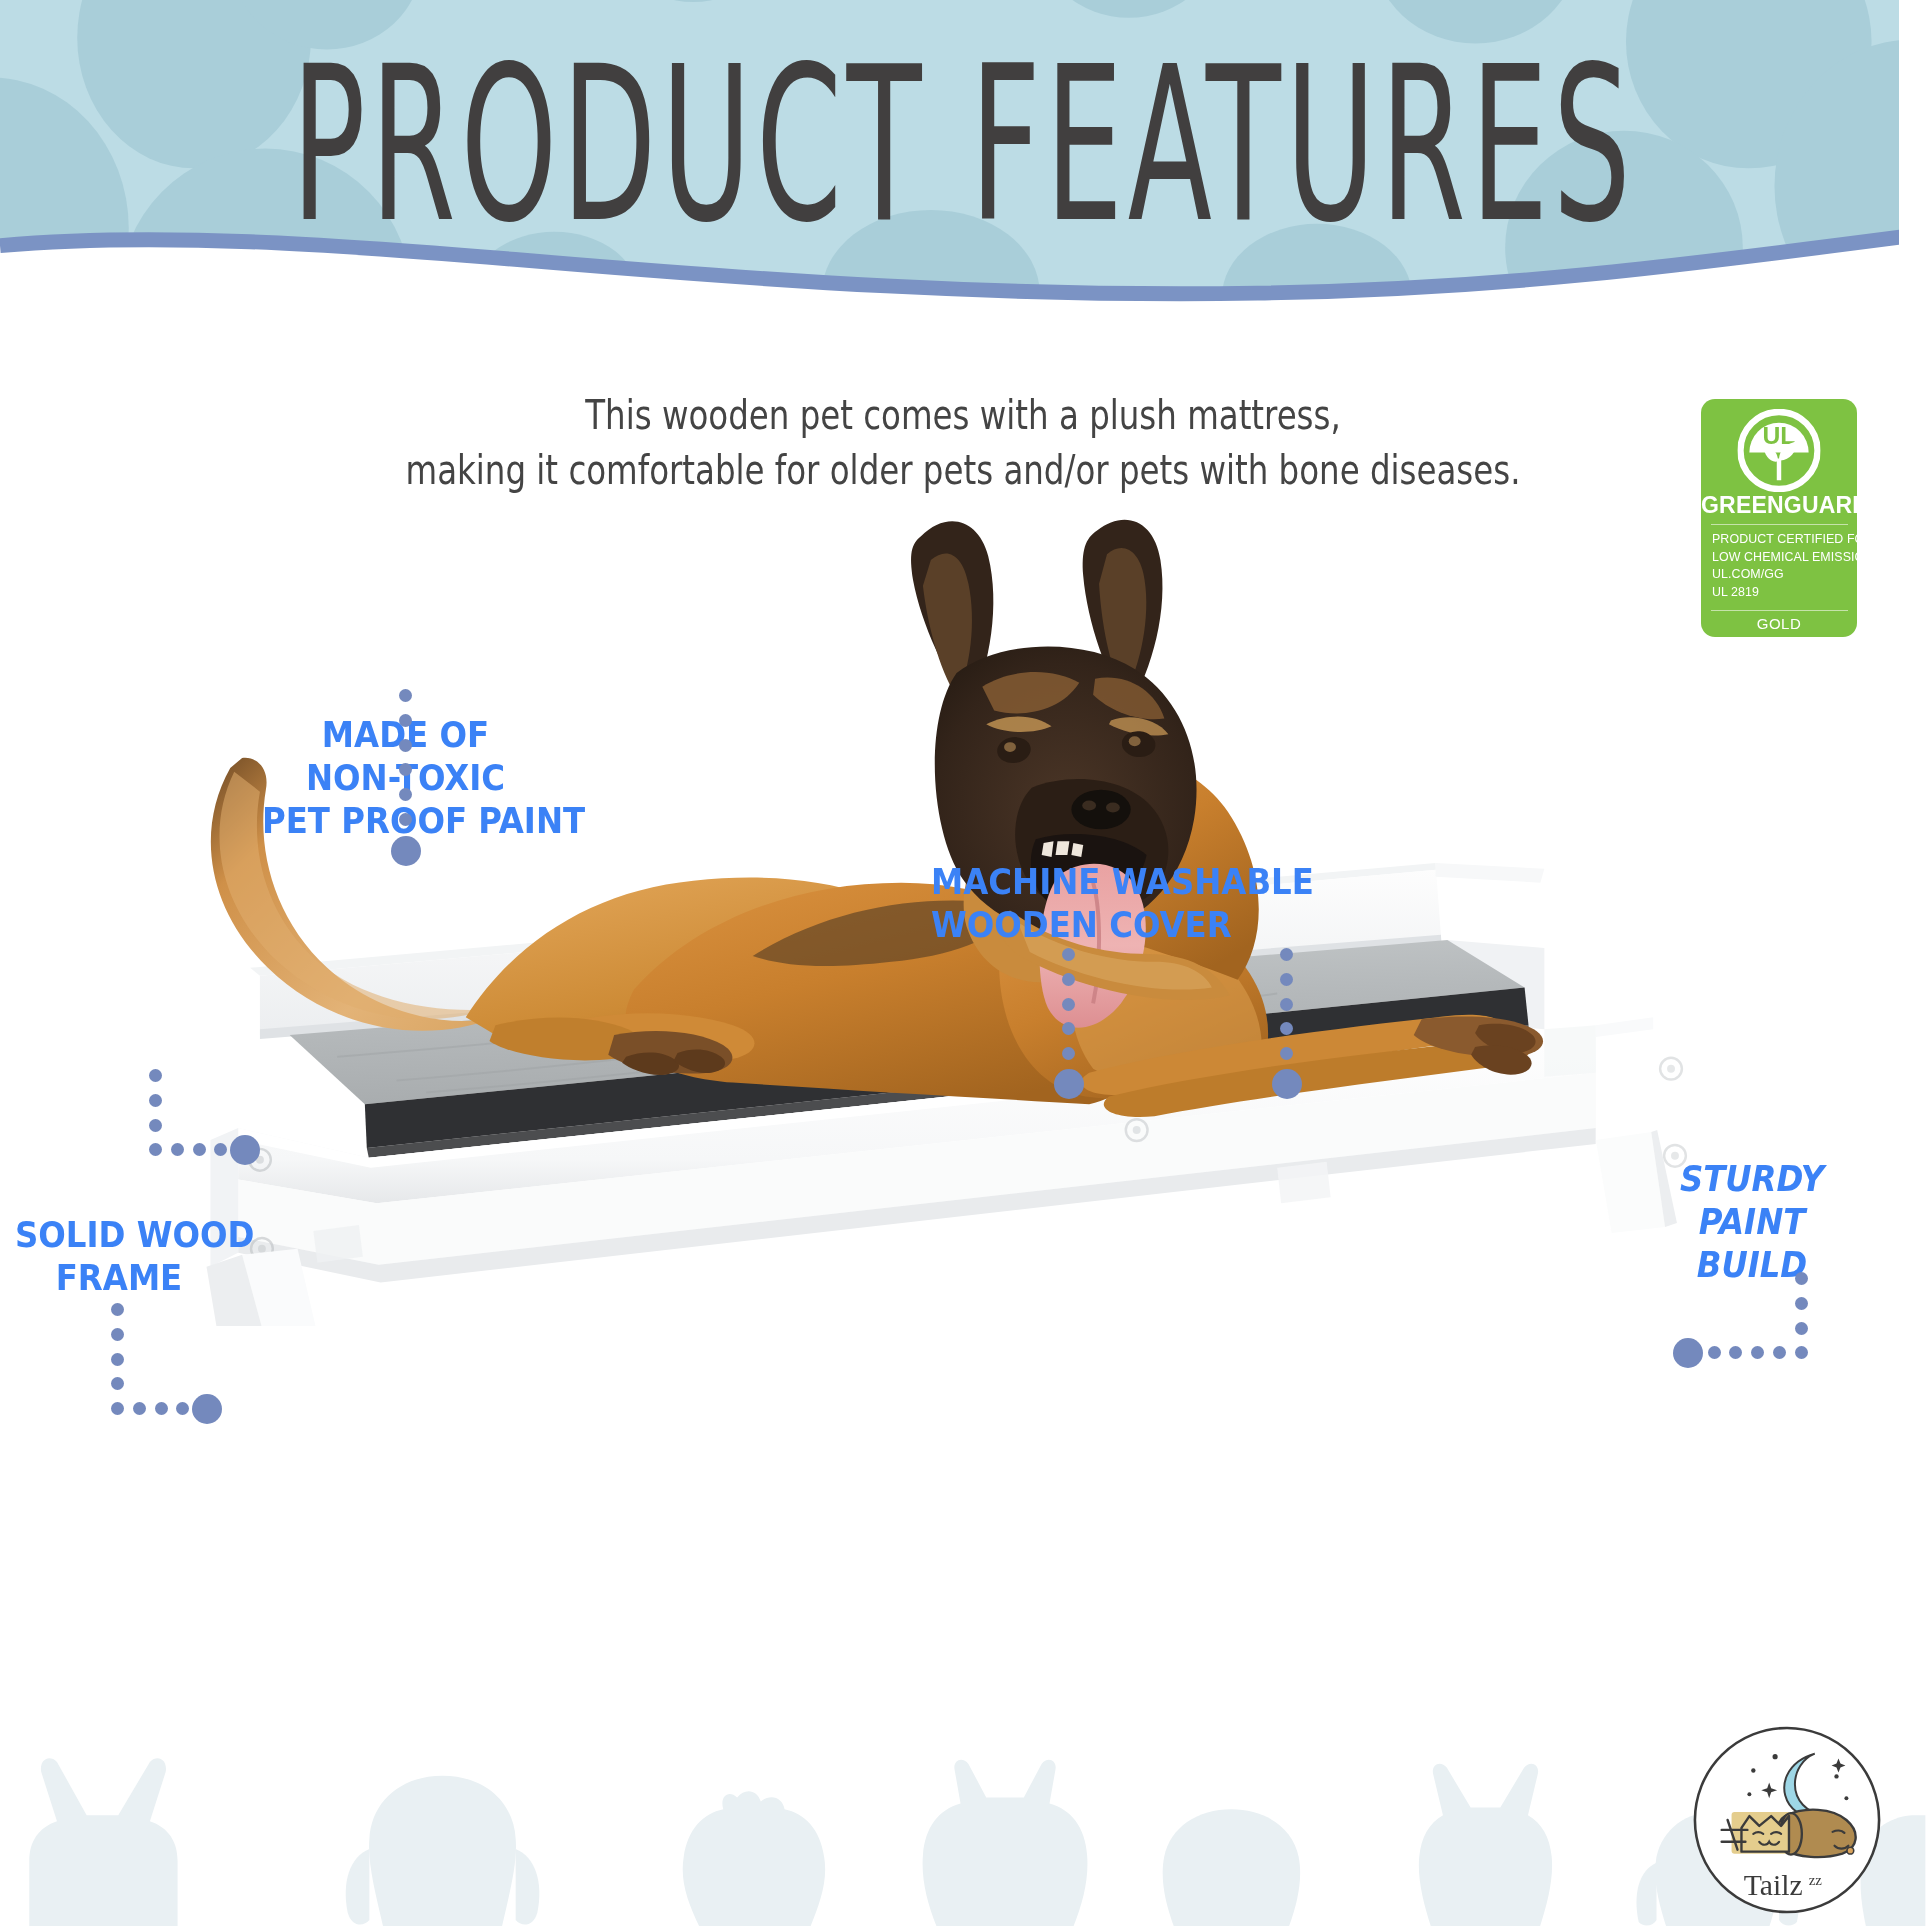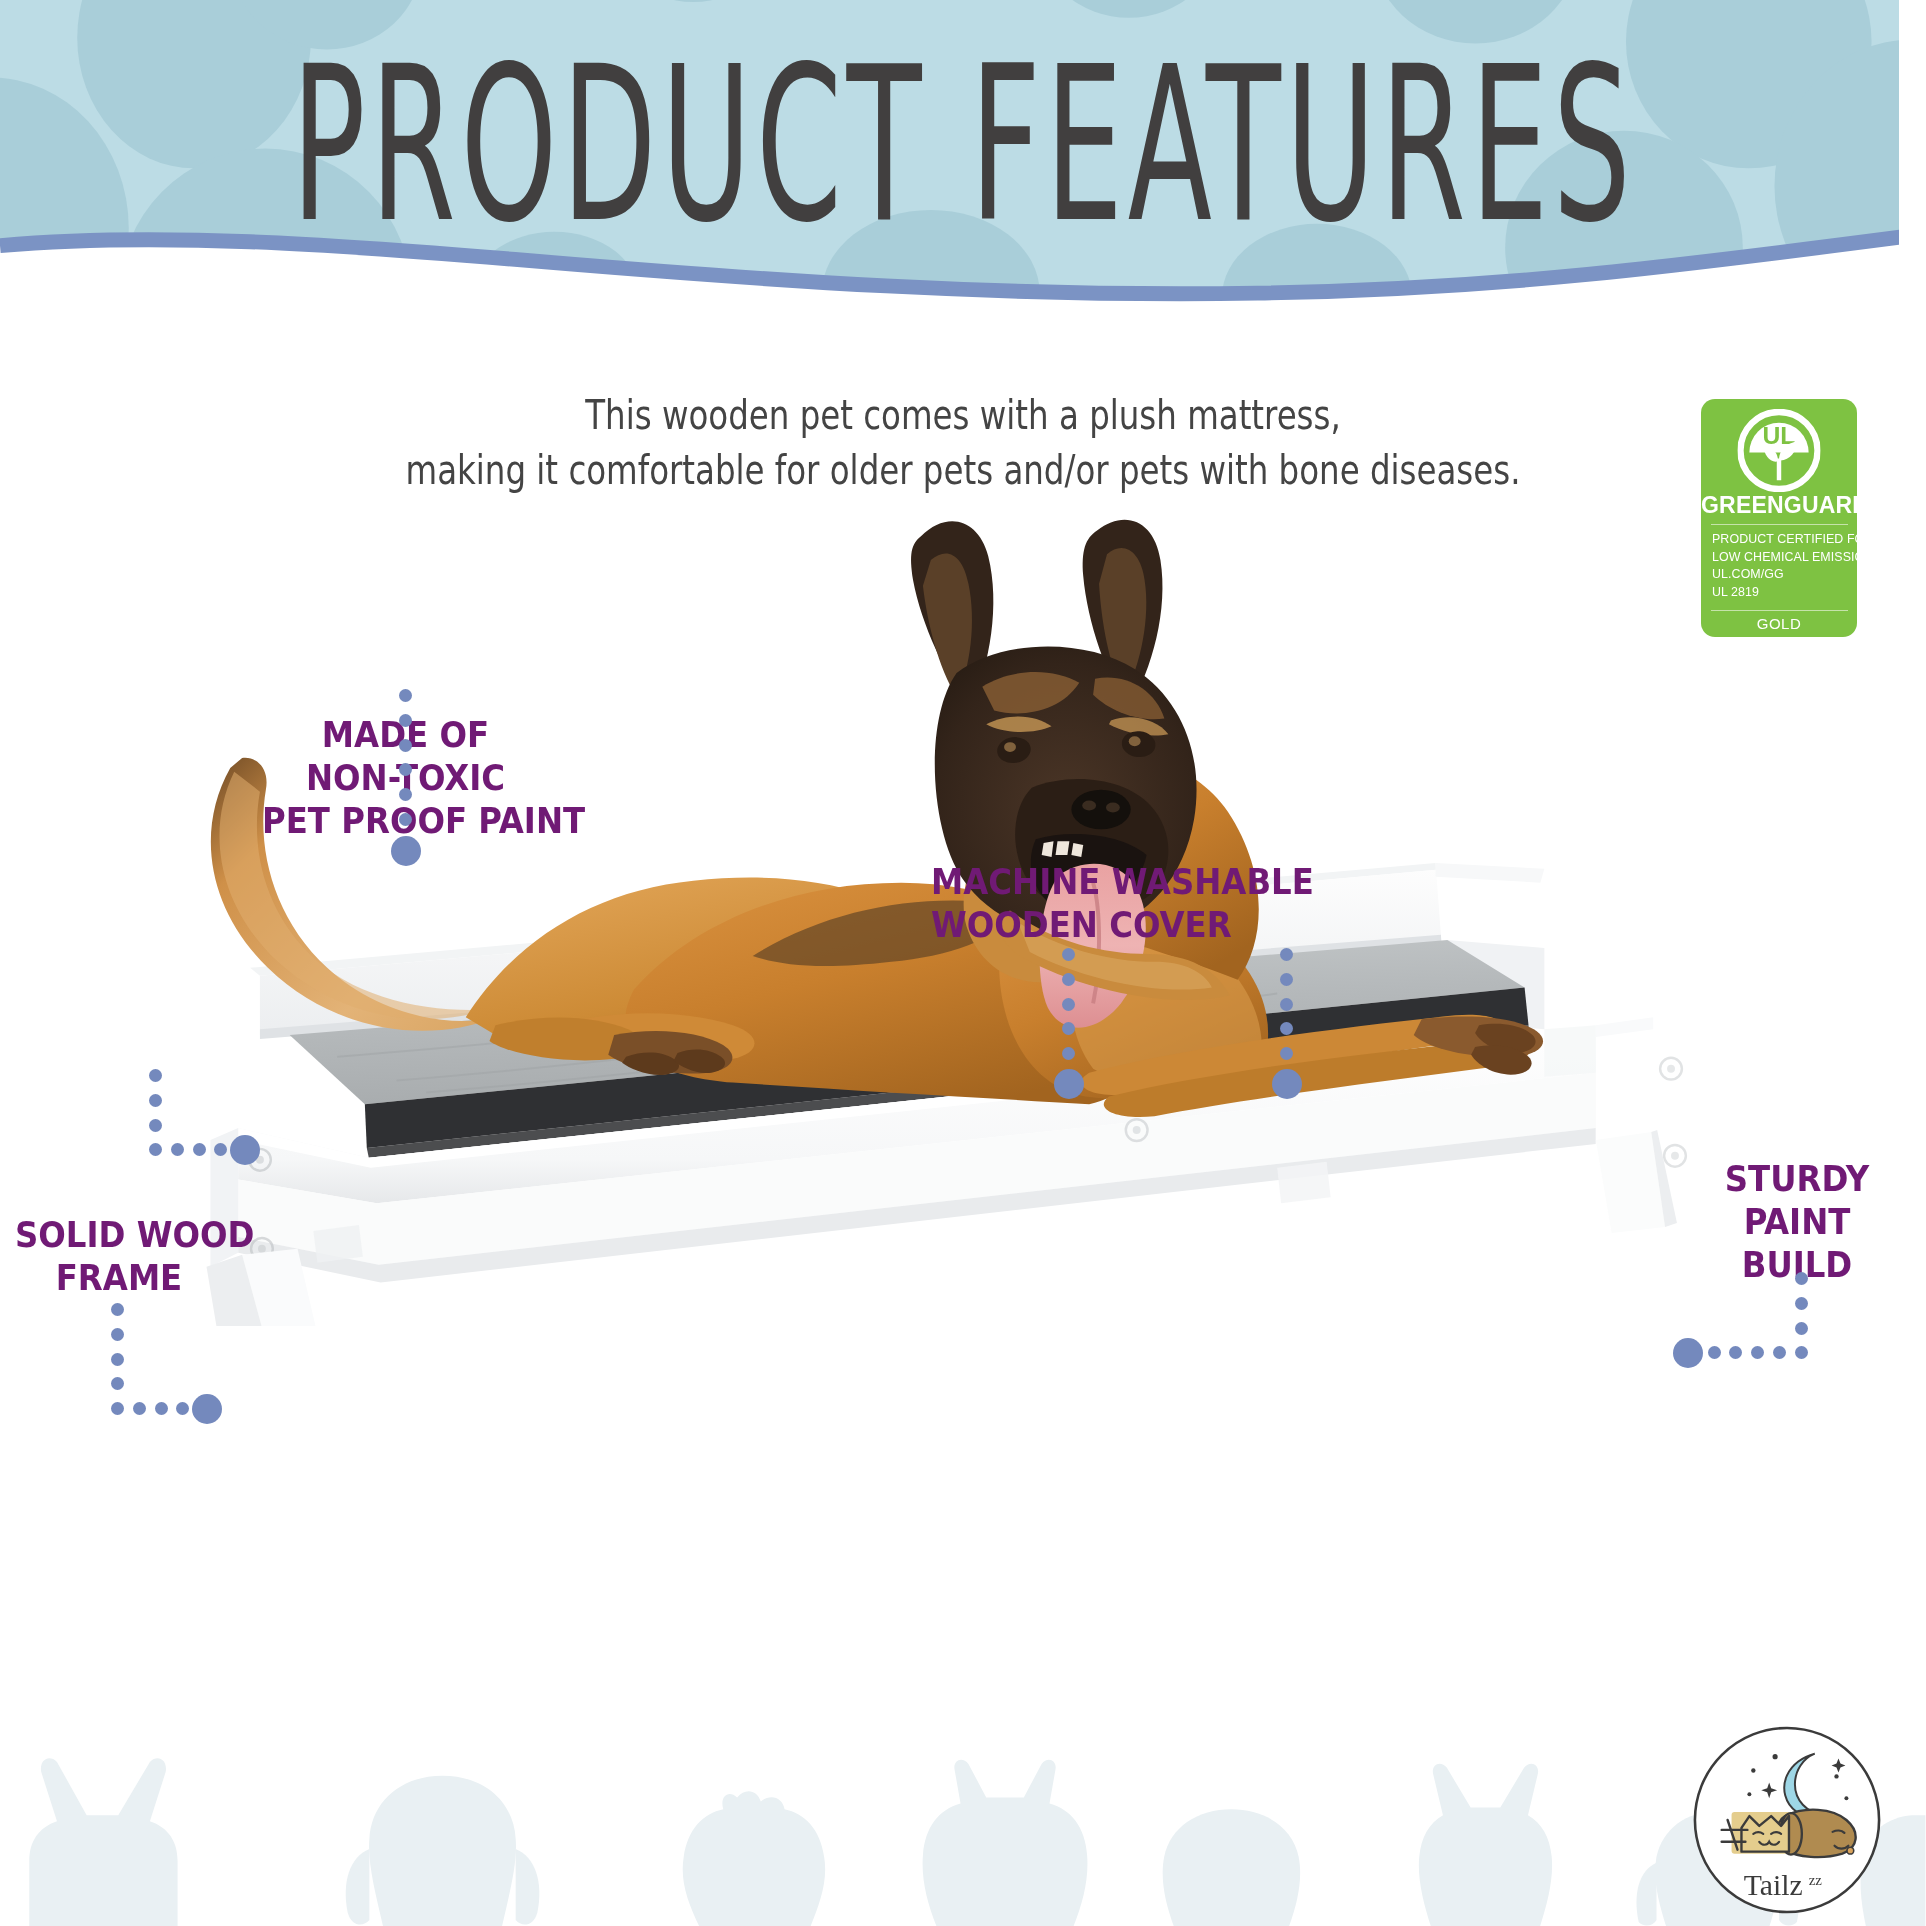--- a/index.html
+++ b/index.html
@@ -65,21 +65,21 @@
     position:absolute; left:0; top:216px; width:100%; text-align:center;
     font-size:15px; letter-spacing:0.5px;
     font-family:"Liberation Sans",sans-serif;
   }
 
   
   .callout {
     position:absolute;
     font-family:"Liberation Sans Narrow","DejaVu Sans Condensed","Liberation Sans",sans-serif;
     font-size:36px; line-height:1.19;
-    color:#701a75; font-weight:bold;
+    color:#3b82f6; font-weight:bold;
     white-space:nowrap;
   }
   .callout span { display:block; }
   .c-center { text-align:center; }
 
   
   .leader { position:absolute; }
   .ldot { position:absolute; width:13px; height:13px; border-radius:50%; background:#7489bd; }
   .lend { position:absolute; width:30px; height:30px; border-radius:50%; background:#7489bd; }
 
@@ -439,21 +439,21 @@
 
   <div class="leader" style="left:1280px; top:948px; width:34px; height:188px;">
     <span class="ldot" style="left:0px; top:0px;"></span>
     <span class="ldot" style="left:0px; top:25px;"></span>
     <span class="ldot" style="left:0px; top:50px;"></span>
     <span class="ldot" style="left:0px; top:74px;"></span>
     <span class="ldot" style="left:0px; top:99px;"></span>
     <span class="lend" style="left:-8px; top:121px;"></span>
   </div>
 
-  <div class="callout c-center" style="left:1683px; top:1158px; width:228px;">
+  <div class="callout c-center" style="left:1638px; top:1158px; width:228px;font-style:italic;">
     <span>STURDY</span>
     <span>PAINT</span>
     <span>BUILD</span>
   </div>
   <div class="leader" style="left:1661px; top:1272px; width:149px; height:123px;">
     <span class="ldot" style="left:134px; top:0px;"></span>
     <span class="ldot" style="left:134px; top:25px;"></span>
     <span class="ldot" style="left:134px; top:50px;"></span>
     <span class="ldot" style="left:134px; top:74px;"></span>
     <span class="ldot" style="left:112px; top:74px;"></span>

